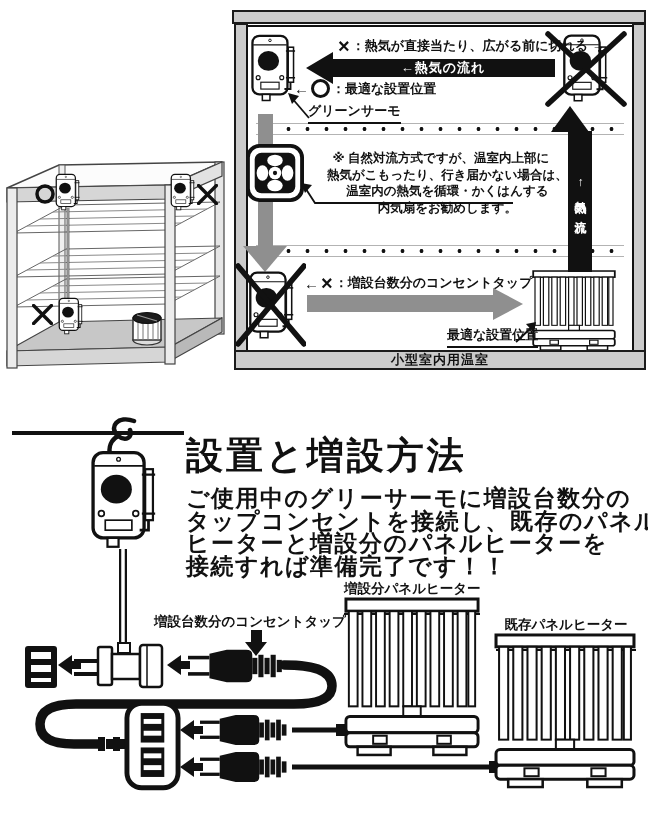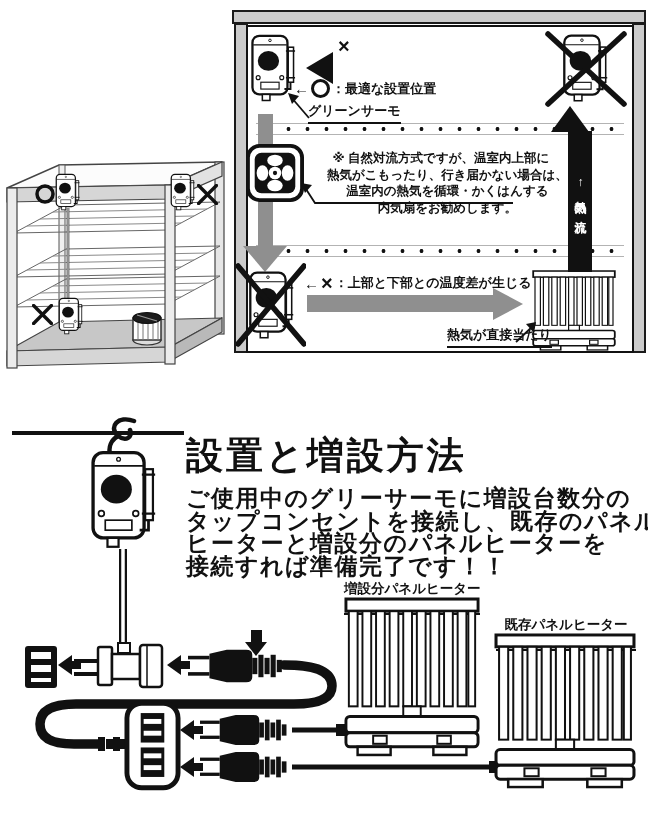--- a/index.html
+++ b/index.html
@@ -198,64 +198,71 @@
       <line x1="80" y1="8" x2="4" y2="78" stroke="#111" stroke-width="5.5" stroke-linecap="round"></line>
     </svg>
 
     <svg class="abs" style="left:236px;top:262px" width="70" height="86" viewBox="0 0 70 86">
       <use href="#sym-thermo" x="12" y="6" width="46" height="72"></use>
       <line x1="2" y1="4" x2="68" y2="82" stroke="#111" stroke-width="5.5" stroke-linecap="round"></line>
       <line x1="68" y1="4" x2="2" y2="82" stroke="#111" stroke-width="5.5" stroke-linecap="round"></line>
     </svg>
 
     <div class="abs tri" style="left:306px;top:52px;border-top:16px solid transparent;border-bottom:16px solid transparent;border-right:27px solid #111;"></div>
+    <div class="abs black-arrow-body" style="left:331px;top:59px;width:224px;height:18px;">
+      <span>←熱気の流れ</span>
+    </div>
 
     <div class="abs lbl" style="left:338px;top:36px;">
       <span class="x">×</span>
+      <span>：熱気が直接当たり、広がる前に切れる →</span>
     </div>
 
     <div class="abs lbl" style="left:294px;top:79px;">
       <span class="ar">←</span>
       <span class="circle-mark"></span>
       <span>：最適な設置位置</span>
     </div>
 
     <div class="abs lbl underline" style="left:308px;top:102px;">
       <span>グリーンサーモ</span>
     </div>
     <svg class="abs" style="left:283px;top:90px" width="28" height="30">
       <line x1="26" y1="28" x2="8" y2="7" stroke="#111" stroke-width="1.8"></line>
       <polygon points="5,3 16,6 9,14" fill="#111"></polygon>
     </svg>
 
     <div class="abs lbl" style="left:304px;top:273px;">
       <span class="ar">←</span>
       <span class="x">×</span>
-      <span>：上部と下部との温度差が生じる</span>
+      <span>：増設台数分のコンセントタップ</span>
     </div>
 
     <div class="abs shaft-v" style="left:307px;top:295px;width:186px;height:17px;"></div>
     <div class="abs tri" style="left:493px;top:288px;border-top:16px solid transparent;border-bottom:16px solid transparent;border-left:30px solid #8f8f8f;"></div>
 
     <svg class="abs" style="left:532px;top:270px" width="84" height="82" viewBox="0 0 140 160" preserveAspectRatio="none">
         <use href="#sym-heater"></use>
       </svg>
     <div class="abs lbl underline" style="left:447px;top:326px;">
-      <span>熱気が直接当たり</span>
+      <span>最適な設置位置</span>
     </div>
     <svg class="abs" style="left:513px;top:317px" width="26" height="28">
       <line x1="3" y1="25" x2="20" y2="9" stroke="#111" stroke-width="1.8"></line>
       <polygon points="23,5 13,7 21,16" fill="#111"></polygon>
     </svg>
 
     <div class="abs tri" style="left:551px;top:106px;border-left:19px solid transparent;border-right:19px solid transparent;border-bottom:26px solid #111;"></div>
     <div class="abs up-shaft" style="left:568px;top:131px;width:24px;height:141px;">
       <span class="vtext">↑熱気の流れ</span>
     </div>
 
+    <div class="abs caption-bar" style="left:234px;top:350px;width:412px;height:20px;">
+      <span>小型室内用温室</span>
+    </div>
   </div>
 
   <div class="abs" style="left:0;top:400px;width:648px;height:417px;">
 
     <div class="abs title" style="left:186px;top:19px;">設置と増設方法</div>
     <div class="abs" style="left:186px;top:87px;">
       <div class="body-line">ご使用中のグリーサーモに増設台数分の</div>
       <div class="body-line">タップコンセントを接続し、既存のパネル</div>
       <div class="body-line">ヒーターと増設分のパネルヒーターを</div>
       <div class="body-line">接続すれば準備完了です！！</div>
@@ -280,20 +287,21 @@
       <rect x="113" y="197" width="7" height="14" fill="#111"></rect>
       <rect x="120" y="199" width="7" height="10" fill="#111"></rect>
 
       <path d="M292,190 L342,190" stroke="#111" stroke-width="5"></path>
       <rect x="336" y="184" width="15" height="12" fill="#111"></rect>
 
       <path d="M292,227 L497,227" stroke="#111" stroke-width="5"></path>
       <rect x="489" y="221" width="17" height="12" fill="#111"></rect>
     </svg>
 
+    <div class="abs small-label" style="left:154px;top:213px;">増設台数分のコンセントタップ</div>
     <div class="abs" style="left:251px;top:230px;width:11px;height:13px;background:#111;"></div>
     <div class="abs tri" style="left:245px;top:242px;border-left:11.5px solid transparent;border-right:11.5px solid transparent;border-top:14px solid #111;"></div>
 
     <svg class="abs" style="left:25px;top:246px" width="32" height="42">
       <rect x="0" y="0" width="32" height="42" rx="3" fill="#111"></rect>
       <rect x="6" y="6" width="20" height="7" fill="#fff"></rect>
       <rect x="6" y="19" width="20" height="7" fill="#fff"></rect>
       <rect x="6" y="32" width="20" height="4" fill="#fff"></rect>
     </svg>
 

